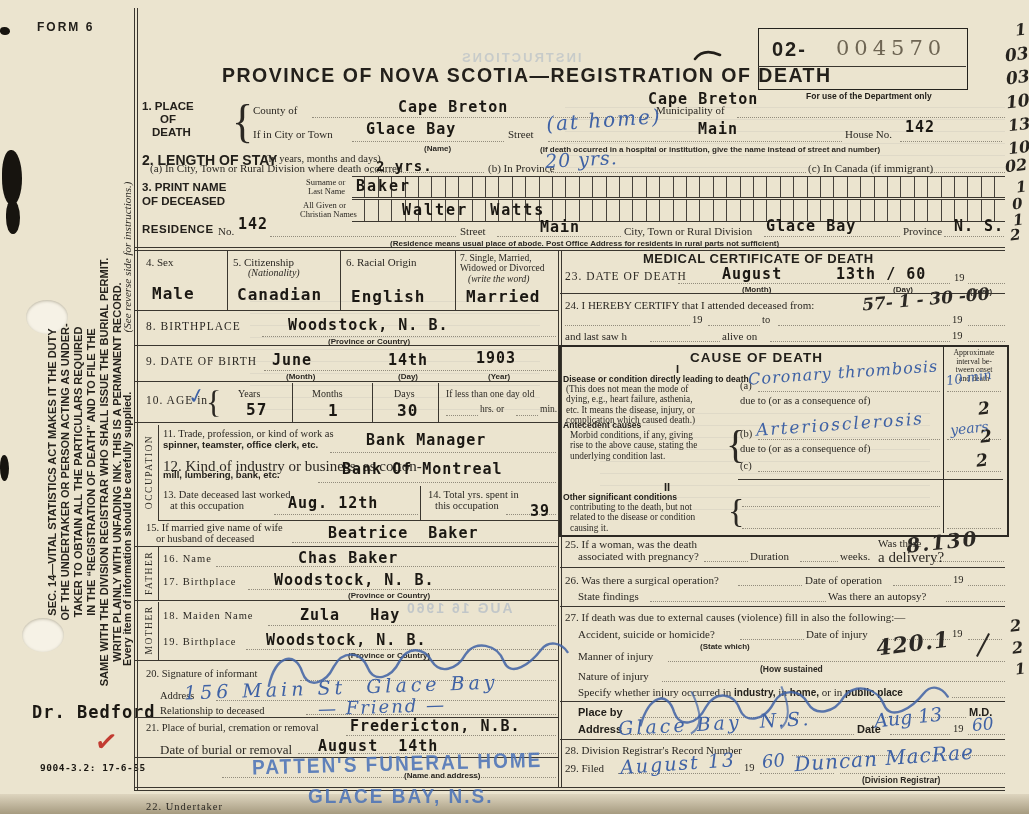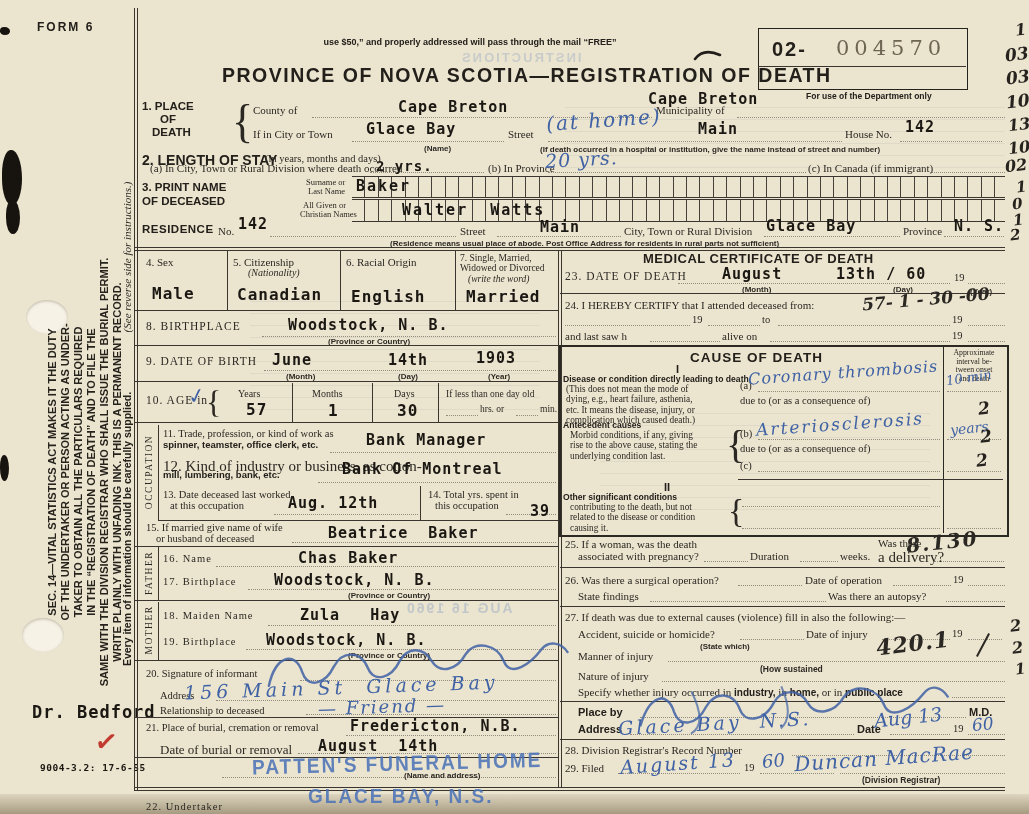--- a/index.html
+++ b/index.html
@@ -71,21 +71,20 @@
 <span class="a t" style="left:32px;top:702px;font-size:17px">Dr. Bedford</span>
 <span class="a" style="left:95px;top:726px;font-size:27px;color:#c23b31;transform:rotate(8deg);font-weight:700">✓</span>
 <span class="a t" style="left:40px;top:762px;font-size:9.5px;letter-spacing:.5px">9004-3.2: 17-6-55</span>
 
 <div class="vr2" style="left:134px;top:8px;height:782px"></div>
 <div class="vr2" style="left:558px;top:250px;height:538px"></div>
 <div class="hr2" style="left:134px;top:247px;width:871px"></div>
 <div class="hr2" style="left:134px;top:787px;width:871px"></div>
 
 <div class="a lb" style="left:200px;top:36px;width:540px;text-align:center;font-size:9px;line-height:12px">
-  <div>use $50,” and properly addressed will pass through the mail “FREE”</div>
 </div>
 <span class="a lb" style="left:222px;top:64px;font-size:19.5px;letter-spacing:1.5px;transform:scaleY(1.06)">PROVINCE OF NOVA SCOTIA—REGISTRATION OF DEATH</span>
 <svg class="a" style="left:693px;top:48px" width="30" height="16" viewBox="0 0 30 16">
   <path d="M2 11 C8 3,16 2,27 7" stroke="#211e19" stroke-width="2.6" fill="none" stroke-linecap="round"></path>
 </svg>
 
 <div class="a" style="left:758px;top:28px;width:208px;height:60px;border:1.5px solid #24221d"></div>
 <div class="hr" style="left:758px;top:66px;width:208px"></div>
 <span class="a lb" style="left:772px;top:38px;font-size:20px;letter-spacing:2px">02-</span>
 <span class="a" style="left:836px;top:36px;font-family:'DejaVu Serif',serif;font-size:21px;letter-spacing:5px;color:#6e6553">004570</span>

